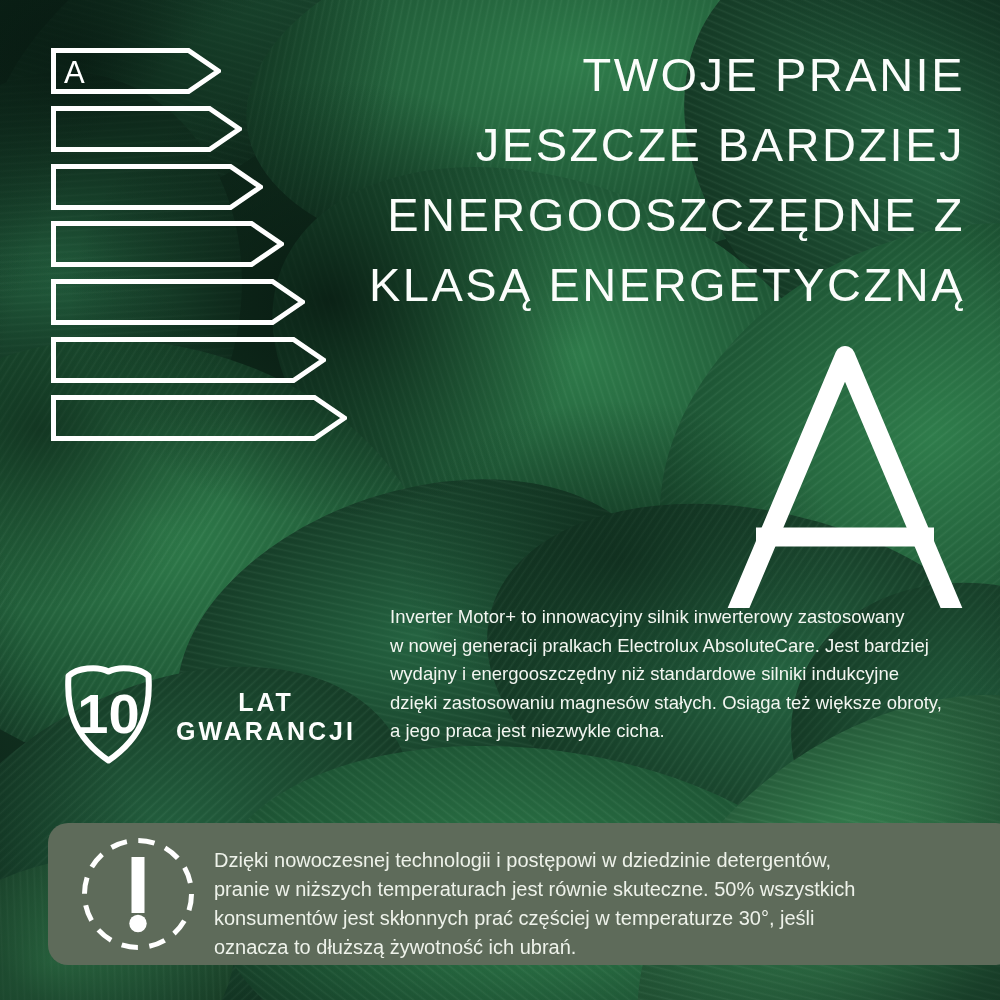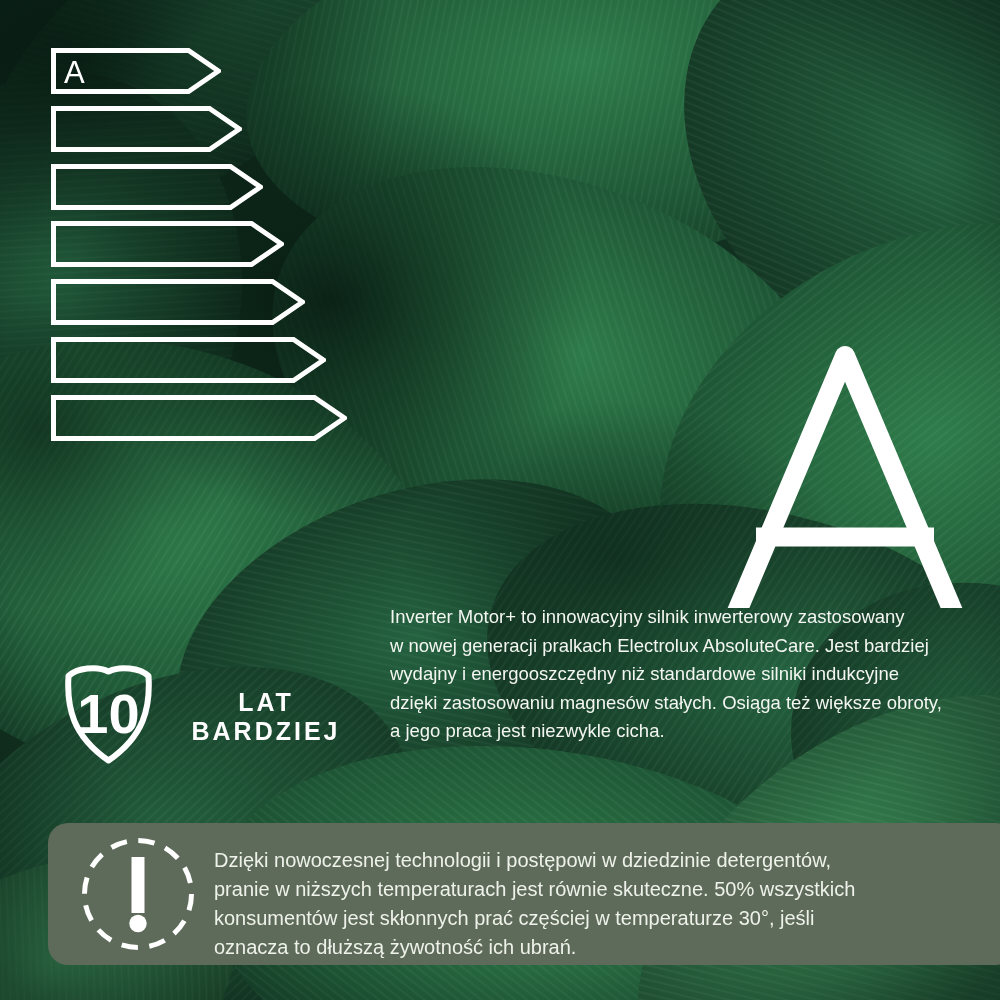--- a/index.html
+++ b/index.html
@@ -164,40 +164,44 @@
         <polygon points="2.5,2.5 221.5,2.5 251.5,23 221.5,43.5 2.5,43.5" fill="none" stroke="#ffffff" stroke-width="5"></polygon>
       </svg>
       <svg width="275" height="46" style="position: absolute; left: 0px; top: 289px;">
         <polygon points="2.5,2.5 242.5,2.5 272.5,23 242.5,43.5 2.5,43.5" fill="none" stroke="#ffffff" stroke-width="5"></polygon>
       </svg>
       <svg width="296" height="46" style="position: absolute; left: 0px; top: 346.8px;">
         <polygon points="2.5,2.5 263.5,2.5 293.5,23 263.5,43.5 2.5,43.5" fill="none" stroke="#ffffff" stroke-width="5"></polygon>
       </svg>
     </div>
 
+  <div class="headline">TWOJE PRANIE
+JESZCZE BARDZIEJ
+ENERGOOSZCZĘDNE Z
+KLASĄ ENERGETYCZNĄ</div>
 
   <svg class="big-a" width="290" height="300" viewBox="700 330 290 300">
     <defs>
         <clipPath id="acut">
           <rect x="700" y="330" width="290" height="278"></rect>
         </clipPath>
       </defs>
     <g clip-path="url(#acut)" stroke="#ffffff" fill="none">
       <path d="M725 640 L845 356 L965 640" stroke-width="20" stroke-linejoin="round"></path>
       <path d="M756 537 H 934" stroke-width="19"></path>
     </g>
   </svg>
   <span class="sr">A</span>
 
   <svg class="shield" width="97" height="104" viewBox="0 0 97 104">
     <path d="M48.5 8.5 C37 2.5 17 5 8.5 13 C6.5 45 13 73 48.5 97.5 C84 73 90.5 45 88.5 13 C80 5 60 2.5 48.5 8.5 Z" fill="none" stroke="#ffffff" stroke-width="6" stroke-linejoin="round"></path>
     <text x="48.5" y="70" text-anchor="middle" font-size="56" font-weight="bold" font-family="Liberation Sans, sans-serif" fill="#ffffff">10</text>
   </svg>
   <div class="warranty-label">LAT
-BARDZIEJ</div>
+GWARANCJI</div>
 
   <div class="inverter">Inverter Motor+ to innowacyjny silnik inwerterowy zastosowany
 w nowej generacji pralkach Electrolux AbsoluteCare. Jest bardziej
 wydajny i energooszczędny niż standardowe silniki indukcyjne
 dzięki zastosowaniu magnesów stałych. Osiąga też większe obroty,
 a jego praca jest niezwykle cicha.</div>
 
   <div class="info-box" style="background-color: rgb(94, 107, 90);">
     <svg class="info-icon" width="114" height="114">
       <circle cx="57" cy="56" r="53.5" fill="none" stroke="#ffffff" stroke-width="5" stroke-dasharray="16.5 11.5"></circle>

